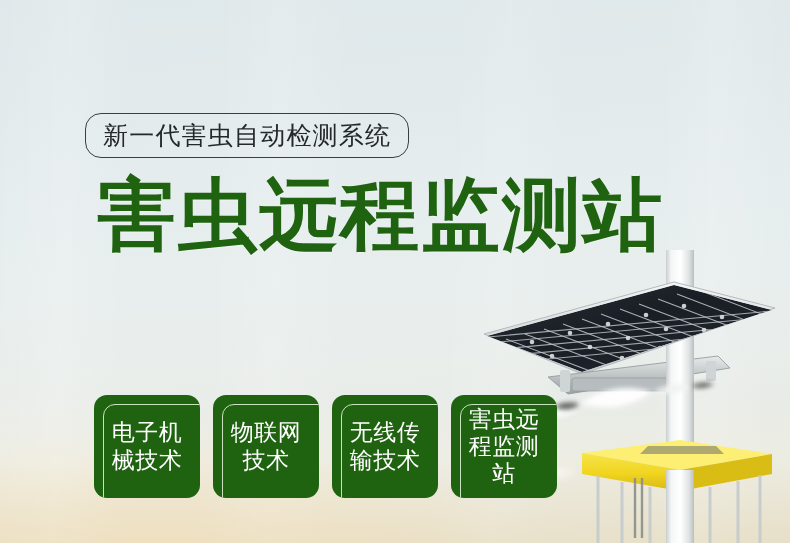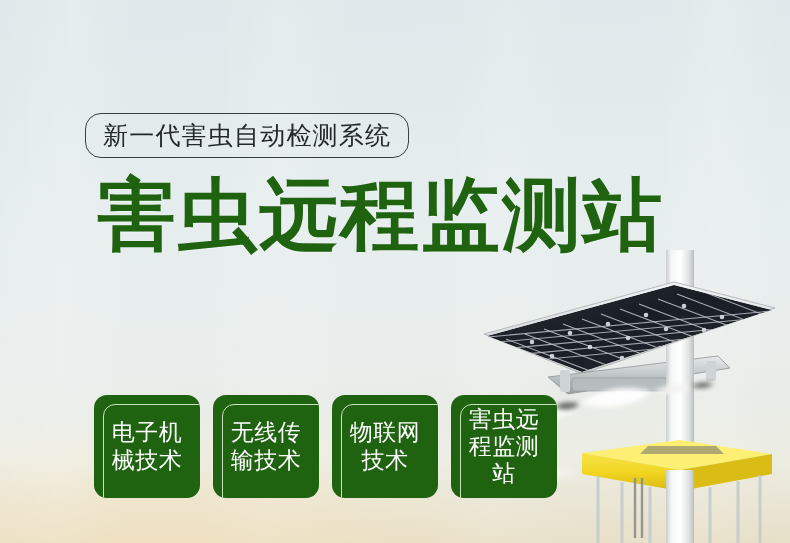--- a/index.html
+++ b/index.html
@@ -273,23 +273,23 @@
   </div>
 
   <h1 class="title">害虫远程监测站</h1>
 
 
   <div class="cards">
     <div class="card">
       <span class="card-label">电子机械技术</span>
     </div>
     <div class="card">
+      <span class="card-label">物联网技术</span>
+    </div>
+    <div class="card">
       <span class="card-label">无线传输技术</span>
     </div>
     <div class="card">
-      <span class="card-label">物联网技术</span>
-    </div>
-    <div class="card">
       <span class="card-label">害虫远程监测站</span>
     </div>
   </div>
 
 </div>
 
 </body></html>

